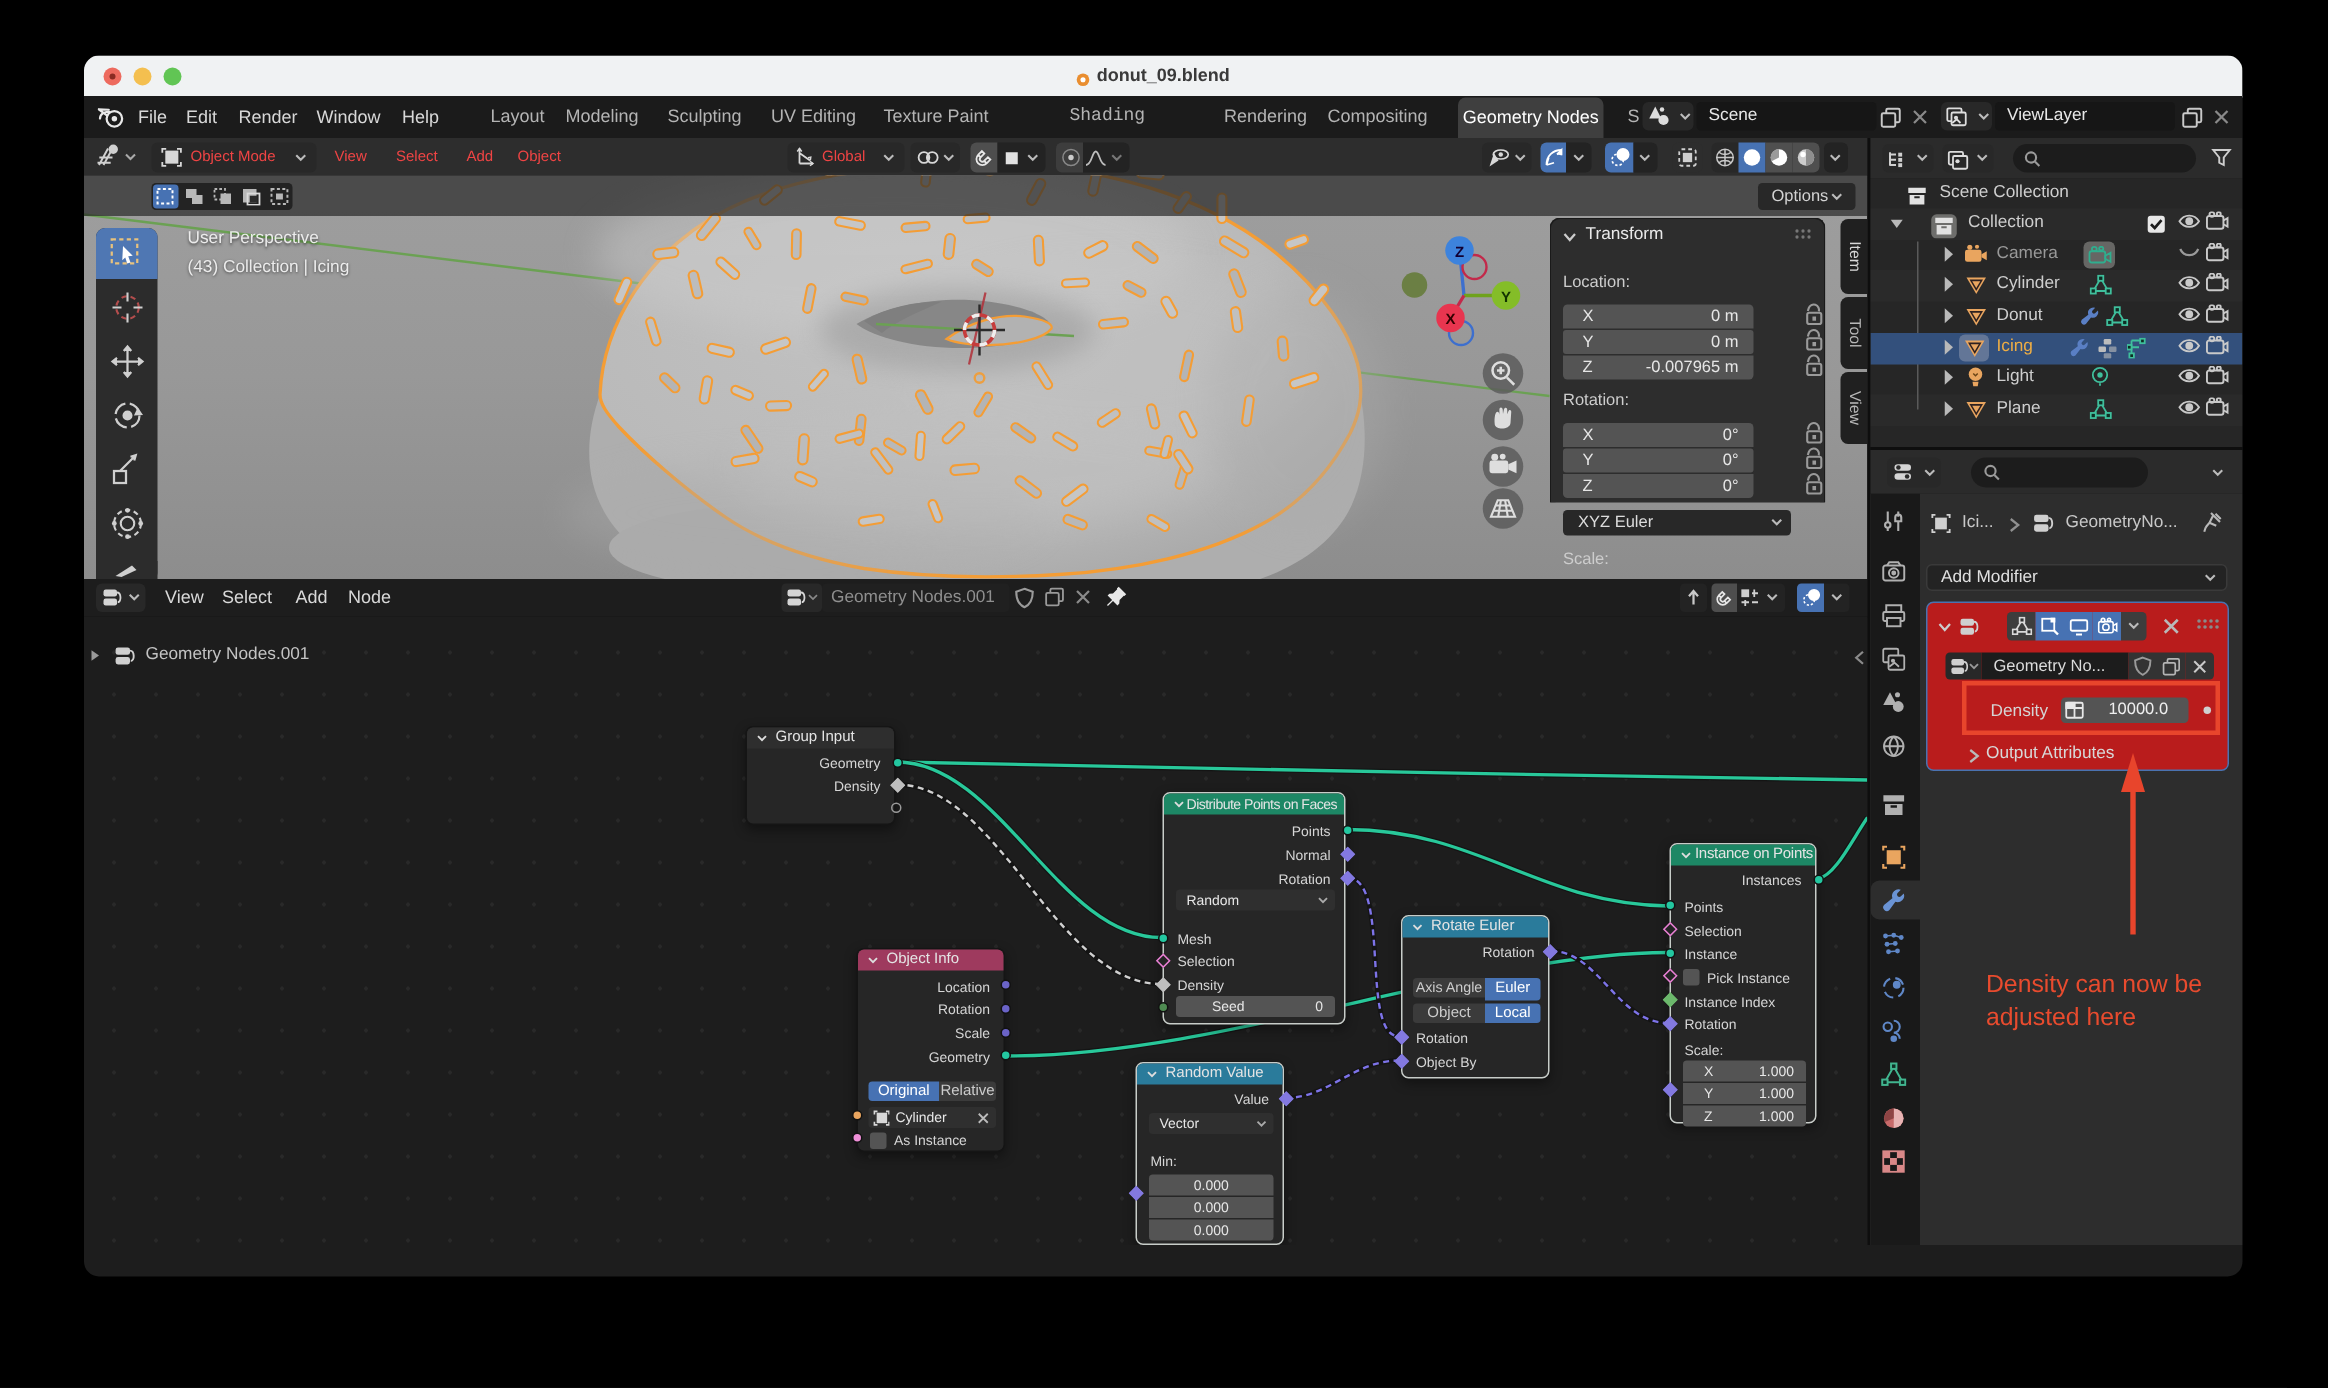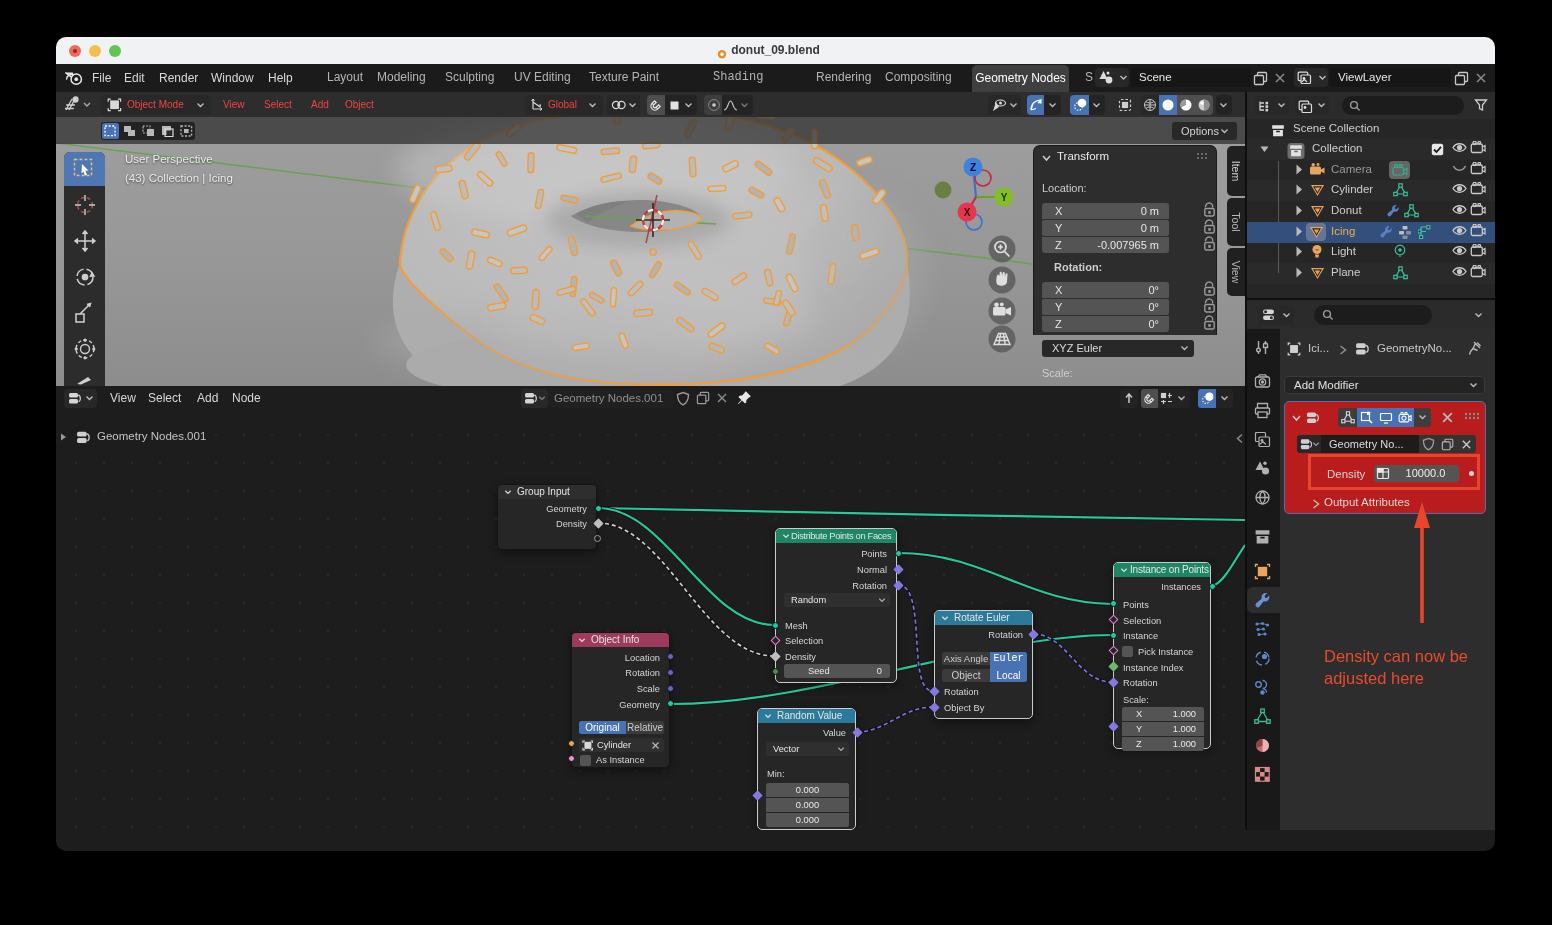--- a/index.html
+++ b/index.html
@@ -532,21 +532,21 @@
             <circle cx="10" cy="2" r="1.1"></circle>
             <circle cx="2" cy="6" r="1.1"></circle>
             <circle cx="6" cy="6" r="1.1"></circle>
             <circle cx="10" cy="6" r="1.1"></circle>
           </g>
         </svg>
     <div class="abs" style="left:8px;top:36px;color:#cdcdcd;font-size:11px;">Location:</div>
     <div class="fieldrow" style="left:8px;top:57px;width:127px;border-radius:3px 3px 0 0;"><span style="margin-left:13px;">X</span><span style="position:absolute;right:10px;">0 m</span></div>
     <div class="fieldrow" style="left:8px;top:74px;width:127px;"><span style="margin-left:13px;">Y</span><span style="position:absolute;right:10px;">0 m</span></div>
     <div class="fieldrow" style="left:8px;top:91px;width:127px;border-radius:0 0 3px 3px;"><span style="margin-left:13px;">Z</span><span style="position:absolute;right:10px;">-0.007965 m</span></div>
-    <div class="abs" style="left:20px;top:115px;color:#cdcdcd;font-size:11px;font-weight:bold;">Rotation:</div>
+    <div class="abs" style="left:8px;top:115px;color:#cdcdcd;font-size:11px;">Rotation:</div>
     <div class="fieldrow" style="left:8px;top:136px;width:127px;border-radius:3px 3px 0 0;"><span style="margin-left:13px;">X</span><span style="position:absolute;right:10px;">0°</span></div>
     <div class="fieldrow" style="left:8px;top:153px;width:127px;"><span style="margin-left:13px;">Y</span><span style="position:absolute;right:10px;">0°</span></div>
     <div class="fieldrow" style="left:8px;top:170px;width:127px;border-radius:0 0 3px 3px;"><span style="margin-left:13px;">Z</span><span style="position:absolute;right:10px;">0°</span></div>
     <div class="abs" style="left:8px;top:194px;width:152px;height:17px;background:#282828;border-radius:3px;color:#dcdcdc;font-size:11px;line-height:17px;"><span style="margin-left:10px;">XYZ Euler</span>
       <svg class="abs" style="left:138px;top:5px" width="9" height="7" viewBox="0 0 9 7">
             <path d="M1.5,1.5 L4.5,4.5 L7.5,1.5" stroke="#bbb" stroke-width="1.4" fill="none"></path>
           </svg>
     </div>
     <div class="abs" style="left:8px;top:221px;color:#cdcdcd;font-size:11px;">Scale:</div>
   </div>
@@ -751,21 +751,21 @@
         <div class="nfield" style="left:8px;top:74px;width:83px;border-radius:2.5px 2.5px 0 0;text-align:center;">0.000</div>
         <div class="nfield" style="left:8px;top:89px;width:83px;border-radius:0;text-align:center;">0.000</div>
         <div class="nfield" style="left:8px;top:104px;width:83px;border-radius:0 0 2.5px 2.5px;text-align:center;">0.000</div>
       </div>
       <div class="abs" style="left:878px;top:199px;width:99px;height:109px;background:#262626;border-radius:5px;border:1px solid #c8cdc9;box-sizing:border-box;box-shadow:0 3px 8px rgba(0,0,0,0.4);">
         <div class="nodehdr" style="background:#2a7b9b;"><svg style="position:absolute;left:6px;top:4px" width="8" height="7" viewBox="0 0 9 7">
             <path d="M1.5,1.5 L4.5,4.5 L7.5,1.5" stroke="#ddd" stroke-width="1.4" fill="none"></path>
           </svg><span style="margin-left:19px;">Rotate Euler</span></div>
         <div class="nrow" style="right:9px;top:16px;">Rotation</div>
         <div class="abs" style="left:7px;top:41px;width:48px;height:13px;background:#3b3b3b;border-radius:2.5px 0 0 2.5px;color:#ccc;font-size:9.5px;text-align:center;line-height:13px;">Axis Angle</div>
-        <div class="abs" style="left:55px;top:41px;width:37px;height:29px;background:#4772b3;border-radius:0 2.5px 2.5px 0;color:#fff;font-size:10px;text-align:center;line-height:13px;font-family:Liberation Mono, monospace;">Euler</div>
+        <div class="abs" style="left:55px;top:41px;width:37px;height:15px;background:#4772b3;border-radius:0 2.5px 2.5px 0;color:#fff;font-size:10px;text-align:center;line-height:13px;">Euler</div>
         <div class="abs" style="left:7px;top:58px;width:48px;height:13px;background:#3b3b3b;border-radius:2.5px 0 0 2.5px;color:#ccc;font-size:10px;text-align:center;line-height:13px;">Object</div>
         <div class="abs" style="left:55px;top:58px;width:37px;height:13px;background:#4772b3;border-radius:0 2.5px 2.5px 0;color:#fff;font-size:10px;text-align:center;line-height:13px;">Local</div>
         <div class="nrow" style="left:9px;top:73px;">Rotation</div>
         <div class="nrow" style="left:9px;top:88.7px;">Object By</div>
       </div>
       <div class="abs" style="left:1057px;top:151px;width:98px;height:187px;background:#262626;border-radius:5px;border:1px solid #c8cdc9;box-sizing:border-box;box-shadow:0 3px 8px rgba(0,0,0,0.4);">
         <div class="nodehdr" style="background:#1d8765;"><svg style="position:absolute;left:6px;top:4px" width="8" height="7" viewBox="0 0 9 7">
             <path d="M1.5,1.5 L4.5,4.5 L7.5,1.5" stroke="#ddd" stroke-width="1.4" fill="none"></path>
           </svg><span style="margin-left:16px;letter-spacing:-0.2px;font-size:10px;white-space:nowrap;">Instance on Points</span></div>
         <div class="nrow" style="right:9px;top:16px;">Instances</div>

